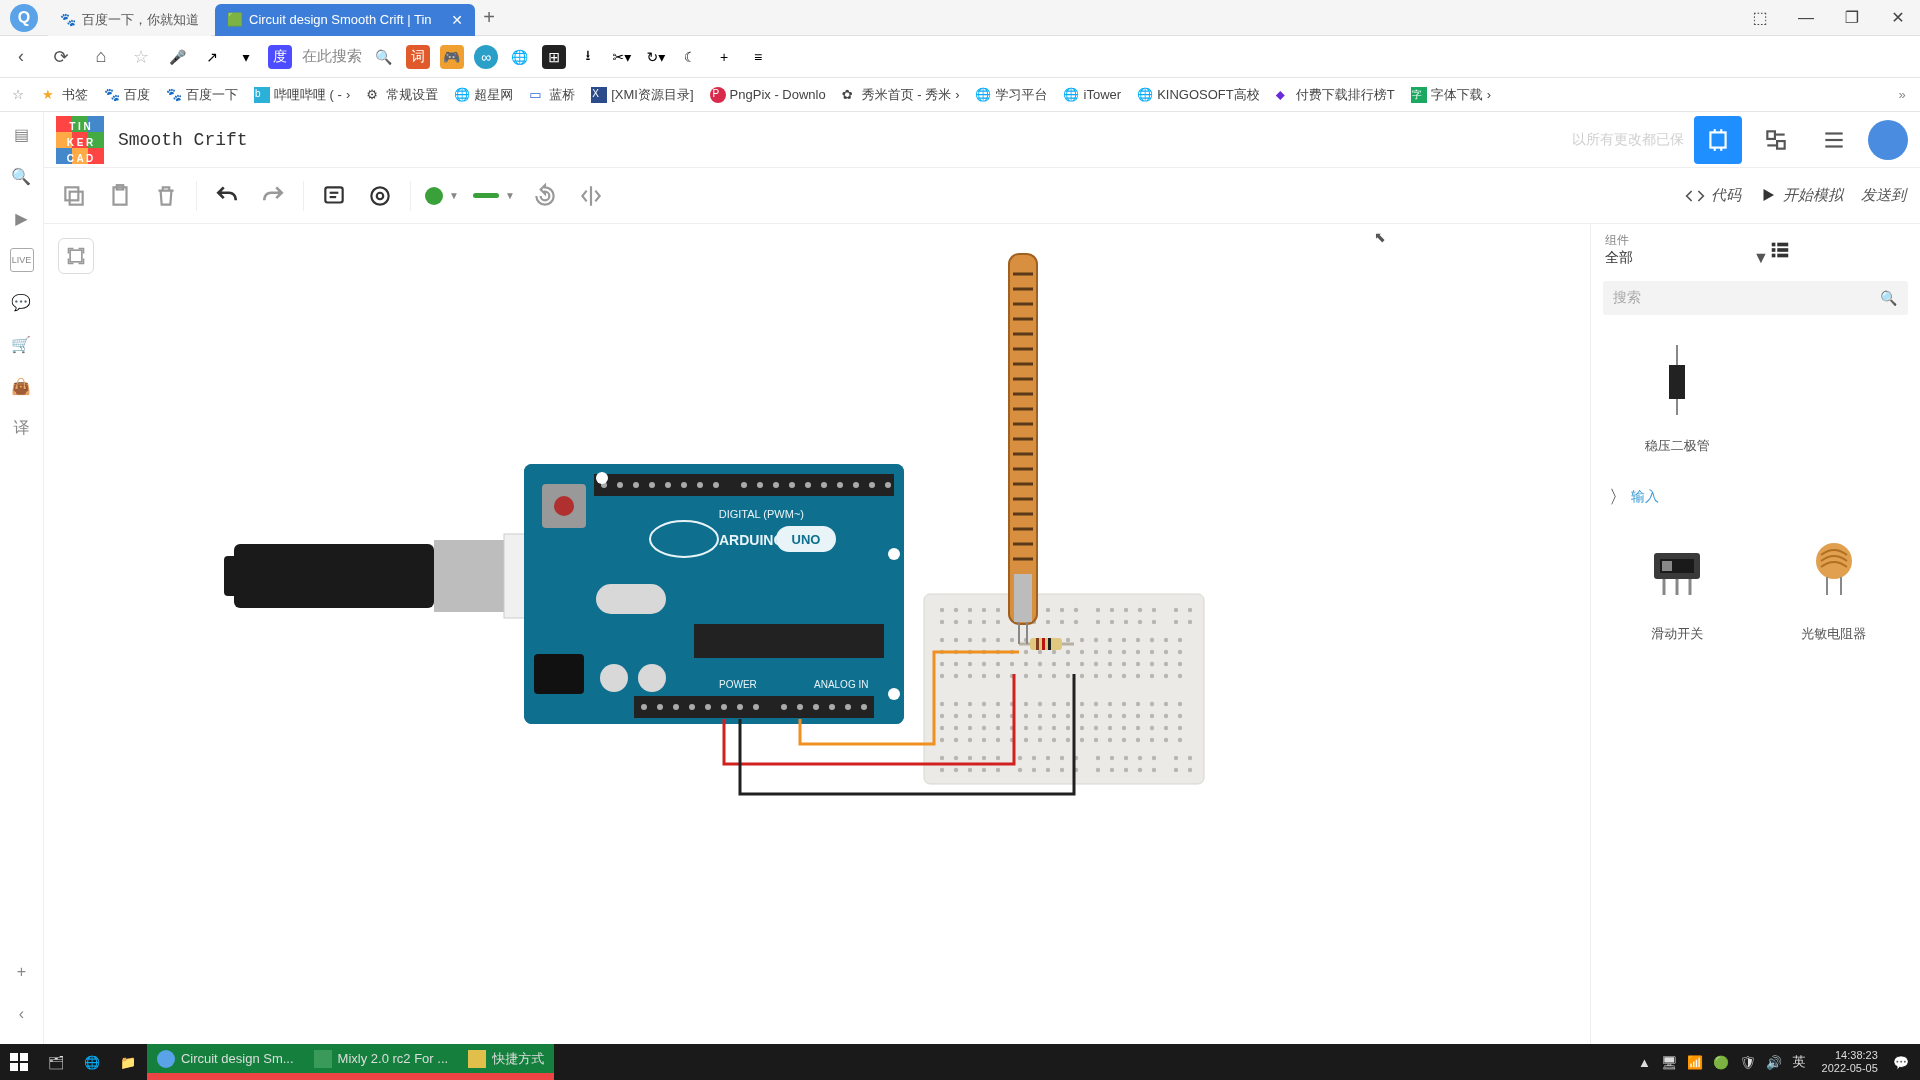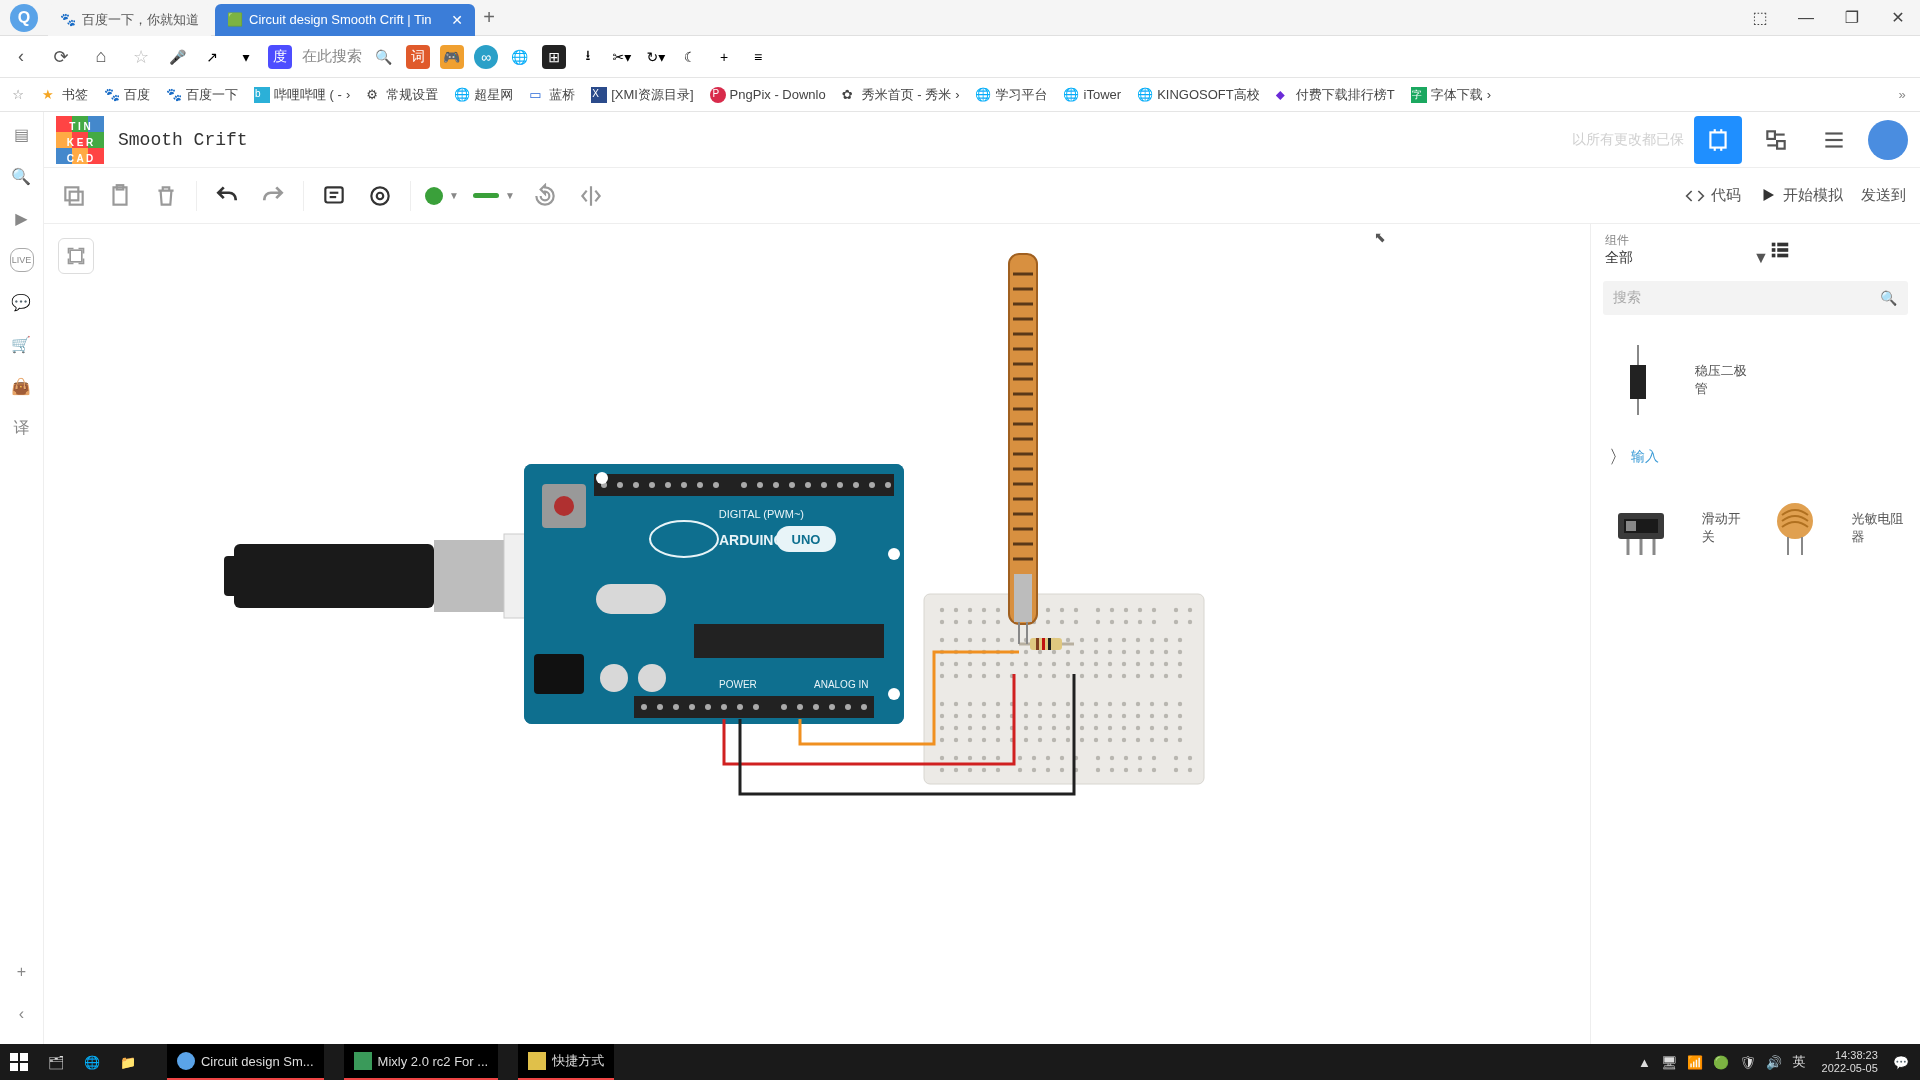--- a/index.html
+++ b/index.html
@@ -48,47 +48,47 @@
 
 
 .tc-toolbar { position: absolute; left: 44px; right: 0; top: 168px; height: 56px; display: flex; align-items: center; padding: 0 14px; gap: 14px; border-bottom: 1px solid #eee; }
 .tool-ico { width: 32px; height: 32px; color: #999; display: flex; align-items: center; justify-content: center; }
 .tool-ico svg { width: 26px; height: 26px; }
 .tool-sep { width: 1px; height: 30px; background: #eee; }
 .color-chip { width: 18px; height: 18px; border-radius: 50%; }
 .line-chip { width: 26px; height: 5px; border-radius: 3px; }
 .drop-arrow { font-size: 10px; color: #888; margin-left: 2px; }
 .tc-toolbar-right { margin-left: auto; display: flex; align-items: center; gap: 18px; color: #555; font-size: 15px; }
-.tc-toolbar-right .item { display: flex; align-items: flex-start; gap: 6px; }
+.tc-toolbar-right .item { display: flex; align-items: flex-start; gap: 6px; font-style: italic; }
 
 
 .canvas { position: absolute; left: 44px; top: 224px; right: 330px; bottom: 36px; background: #fff; overflow: hidden; }
 .fit-btn { position: absolute; left: 14px; top: 14px; width: 36px; height: 36px; border: 1px solid #ddd; border-radius: 6px; display: flex; align-items: center; justify-content: center; color: #aaa; }
 
 
 .panel { position: absolute; right: 0; top: 224px; width: 330px; bottom: 36px; border-left: 1px solid #eee; background: #fff; display: flex; flex-direction: column; }
 .panel-top { padding: 8px 14px; display: flex; align-items: center; }
 .panel-label { font-size: 12px; color: #888; }
 .panel-sel { font-size: 14px; color: #333; }
 .list-toggle { width: 22px; height: 22px; color: #333; }
 .panel-search { margin: 6px 12px; background: #f3f3f3; border-radius: 3px; height: 34px; display: flex; align-items: center; padding: 0 10px; color: #aaa; font-size: 14px; }
 .panel-grid { flex: 1; overflow-y: auto; padding: 10px 8px; }
 .panel-section { color: #3b9bd6; font-size: 14px; padding: 16px 10px 10px; display: flex; align-items: center; gap: 4px; }
 .comp-row { display: flex; }
-.comp-cell { width: 50%; display: flex; flex-direction: row; align-items: center; gap: 22px; padding: 14px 4px; }
+.comp-cell { width: 50%; display: flex; flex-direction: column; align-items: center; gap: 22px; padding: 14px 4px; }
 .comp-img { width: 80px; height: 70px; display: flex; align-items: center; justify-content: center; }
 .comp-label { font-size: 13px; color: #555; }
 
 
 .ck-svg { position: absolute; left: 120px; top: 10px; width: 1100px; height: 700px; }
 
 
 .taskbar { position: absolute; left: 0; right: 0; bottom: 0; height: 36px; background: #1a1a1a; display: flex; align-items: center; color: #ddd; font-size: 13px; }
 .task-btn { height: 36px; padding: 0 10px; display: flex; align-items: center; gap: 6px; }
-.task-btn.active { background: #000000; border-bottom: 2px solid #ef4444; margin-left: 20px; }
+.task-btn.active { background: #15803d; border-bottom: 7px solid #ef4444; }
 .tray { margin-left: auto; display: flex; align-items: center; gap: 10px; padding-right: 10px; }
 .clock { text-align: right; font-size: 11px; line-height: 13px; padding: 0 6px; }
 </style>
 </head>
 <body>
 
 <div class="titlebar">
   <div class="app-logo">Q</div>
   <div class="tab inactive">
     <span class="tab-icon">🐾</span>
@@ -187,21 +187,21 @@
       <span>付费下载排行榜T</span>
     </div>
   <div class="bm-item"><span class="bm-ico" style="background:#1ba860;color:#fff;font-size:10px;padding:1px">字</span><span>字体下载</span>›</div>
   <div class="bm-btn" style="margin-left:auto">»</div>
 </div>
 
 <div class="leftdock">
   <div class="dock-ico">▤</div>
   <div class="dock-ico">🔍</div>
   <div class="dock-ico">▶</div>
-  <div class="dock-ico" style="border:1px solid #aaa;border-radius:9px;font-size:9px;padding:1px 2px">LIVE</div>
+  <div class="dock-ico" style="border:1px solid #aaa;border-radius:3px;font-size:9px;padding:1px 2px">LIVE</div>
   <div class="dock-ico">💬</div>
   <div class="dock-ico">🛒</div>
   <div class="dock-ico">👜</div>
   <div class="dock-ico">译</div>
   <div class="dock-bottom">
     <div class="dock-ico">+</div>
     <div class="dock-ico">‹</div>
   </div>
 </div>
 

